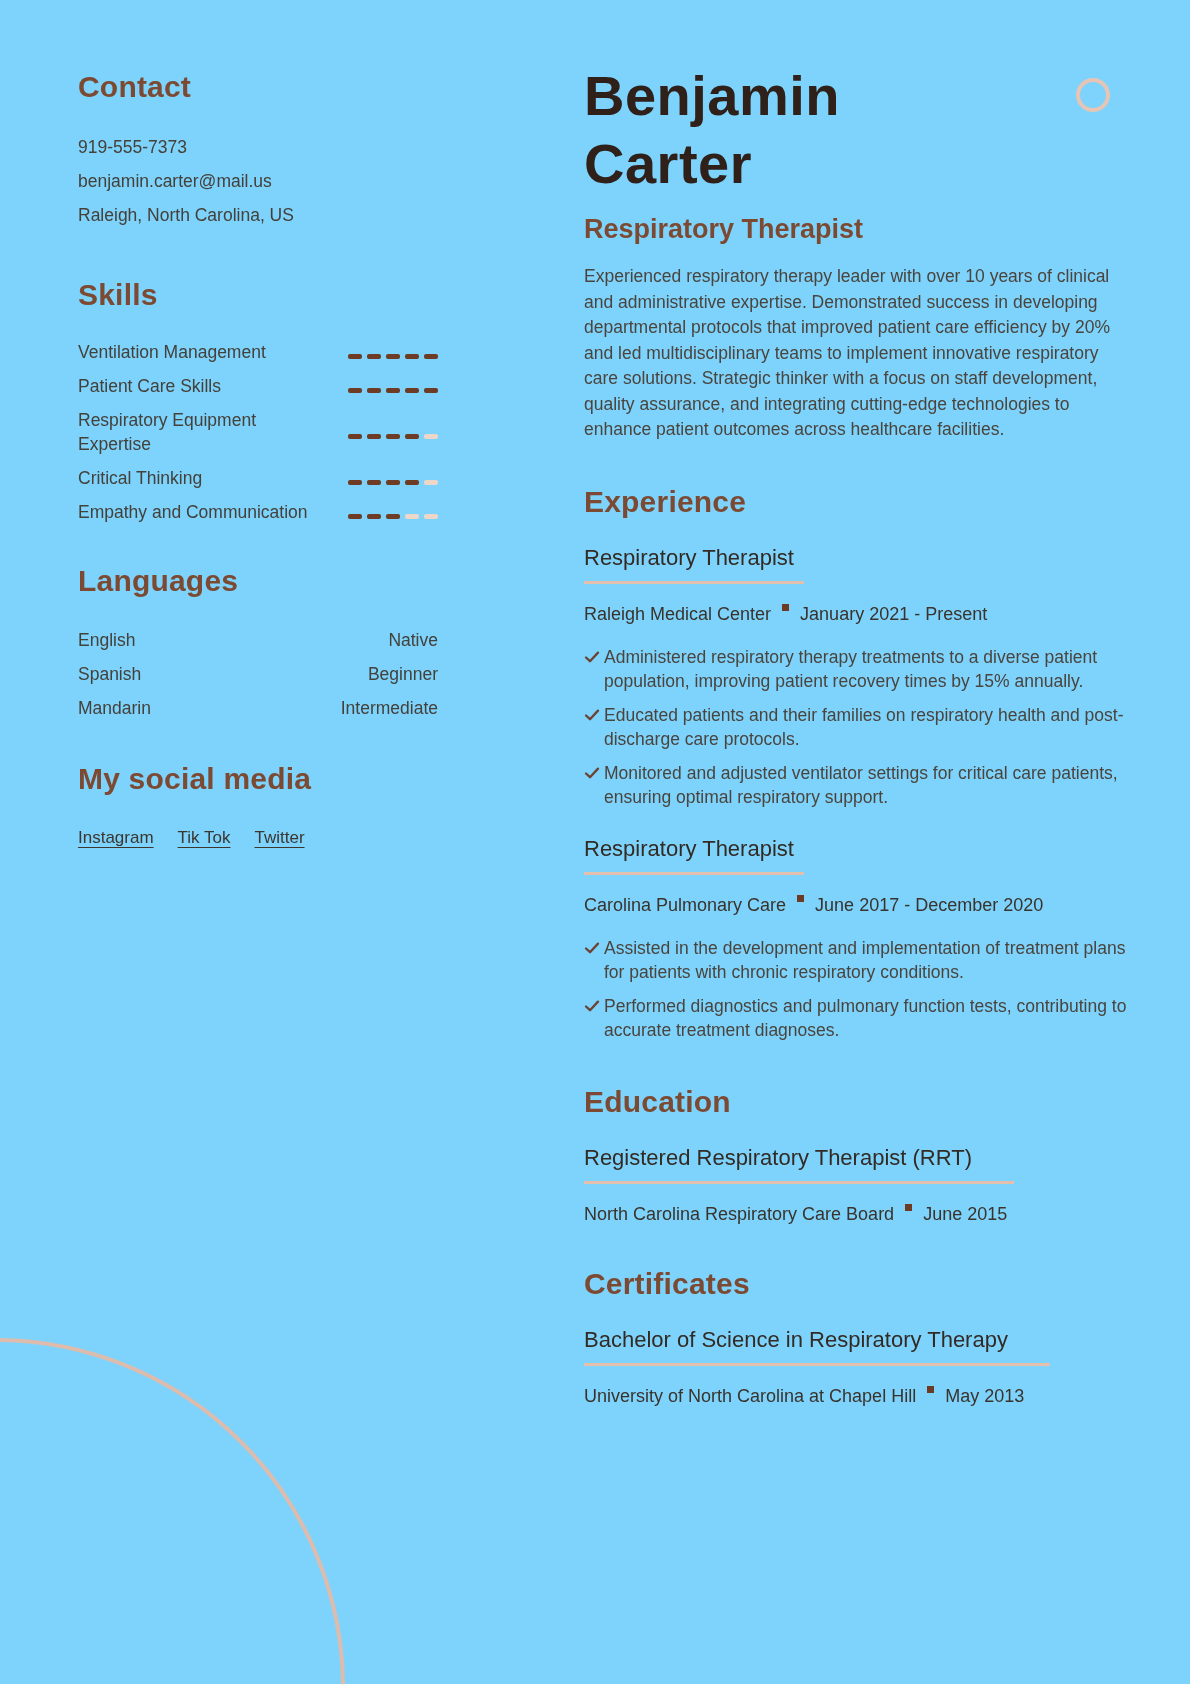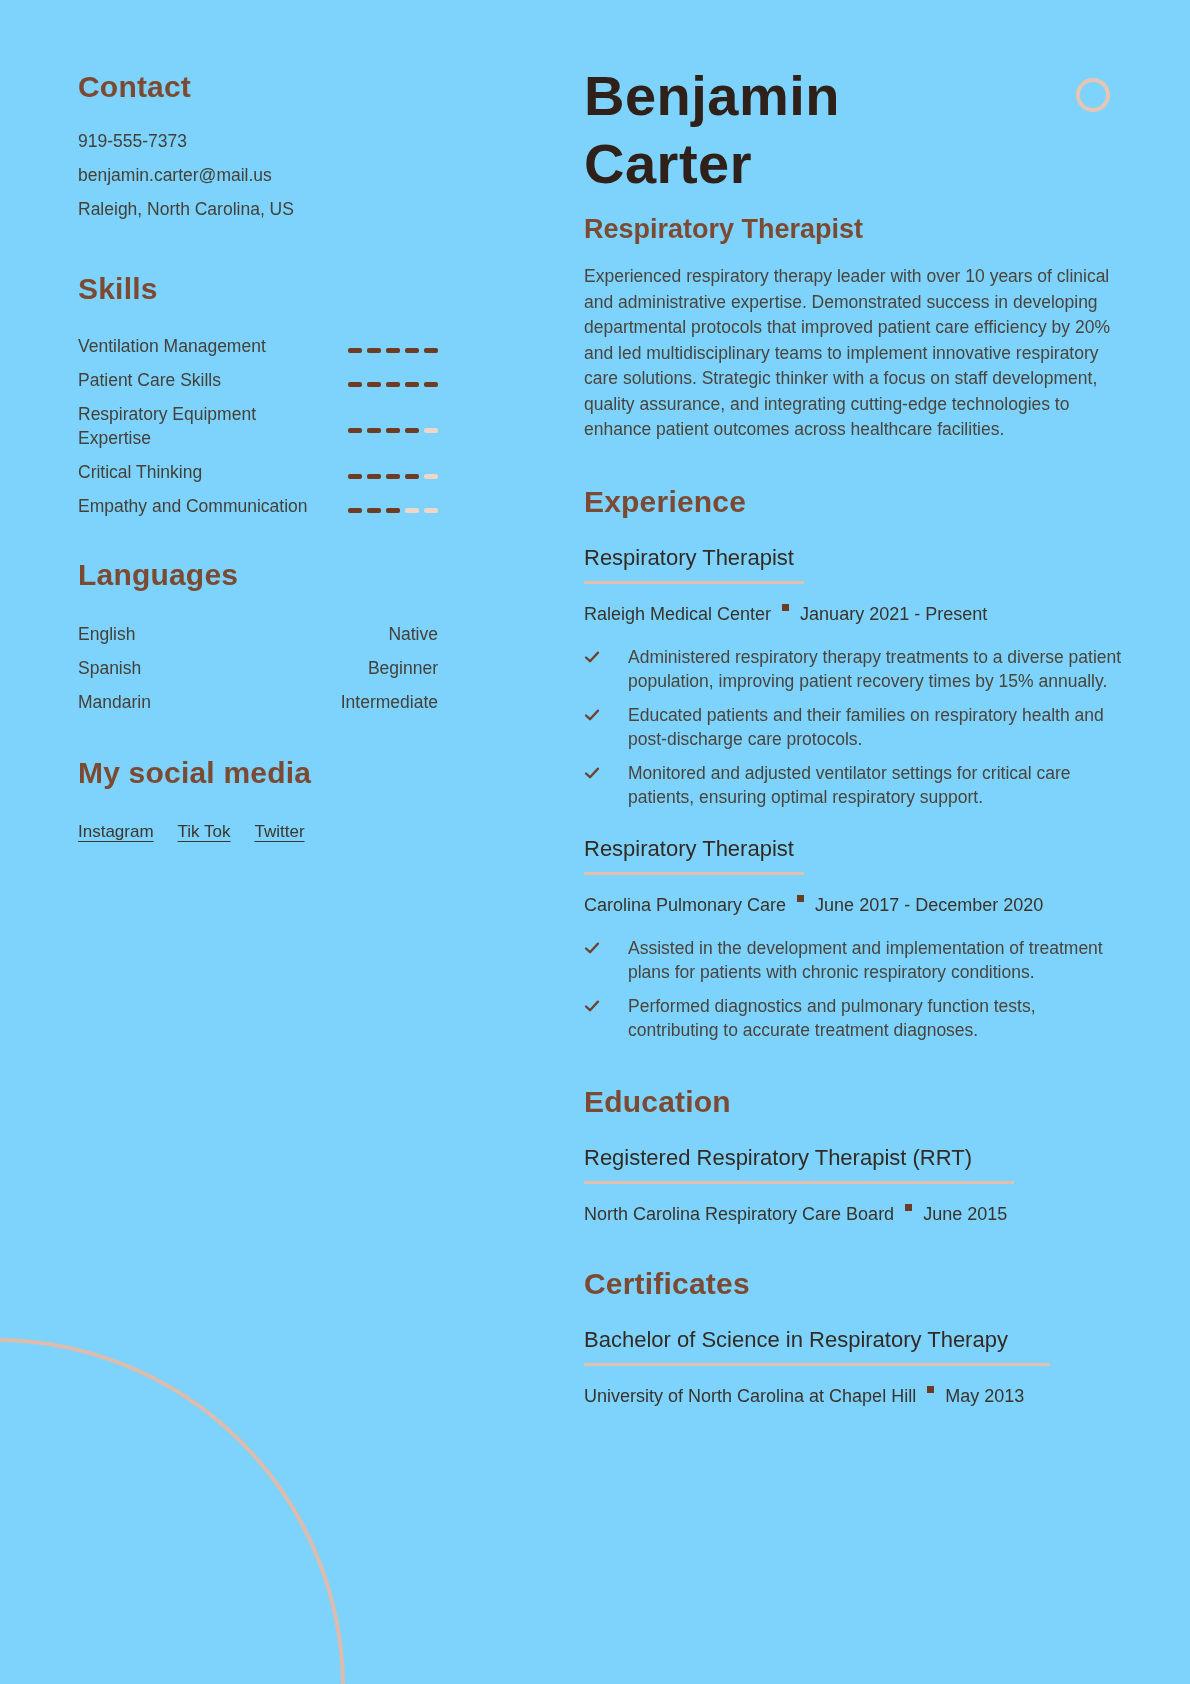--- a/index.html
+++ b/index.html
@@ -36,21 +36,21 @@
   .main    { position: absolute; left: 584px; top: 62px; width: 545px; }
 
   h2.section-title {
     font-size: 30px;
     font-weight: 600;
     color: #7c4a32;
     letter-spacing: 0.2px;
   }
 
   
-  .contact-items { margin-top: 20px; }
+  .contact-items { margin-top: 26px; }
   .contact-items .line { font-size: 17.5px; line-height: 34px; color: #44403a; }
 
   .skills-block { margin-top: 46px; }
   .skill-rows { margin-top: 28px; }
   .skill-row {
     display: flex;
     justify-content: space-between;
     align-items: center;
     margin-bottom: 10px;
   }
@@ -125,21 +125,21 @@
   .sq {
     display: inline-block;
     width: 7px; height: 7px;
     background: #6d3b24;
     margin: 0 11px;
     flex: 0 0 auto;
   }
   ul.achievements { margin-top: 20px; list-style: none; }
   ul.achievements li {
     display: flex;
-    gap: 28px;
+    gap: 4px;
     margin-bottom: 9px;
     font-size: 17.5px;
     line-height: 24.5px;
     color: #4a443d;
   }
   .check {
     flex: 0 0 auto;
     width: 16px; height: 16px;
     margin-top: 4px;
   }

